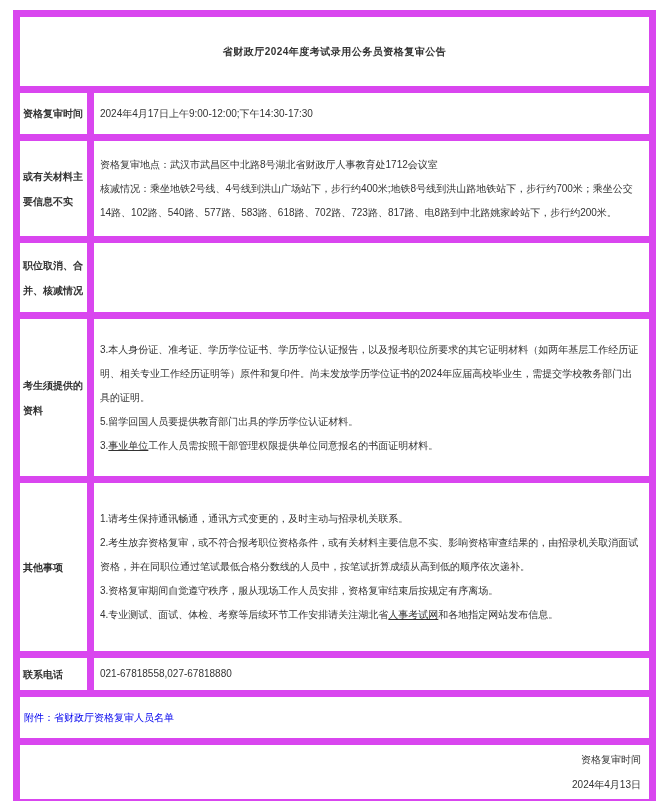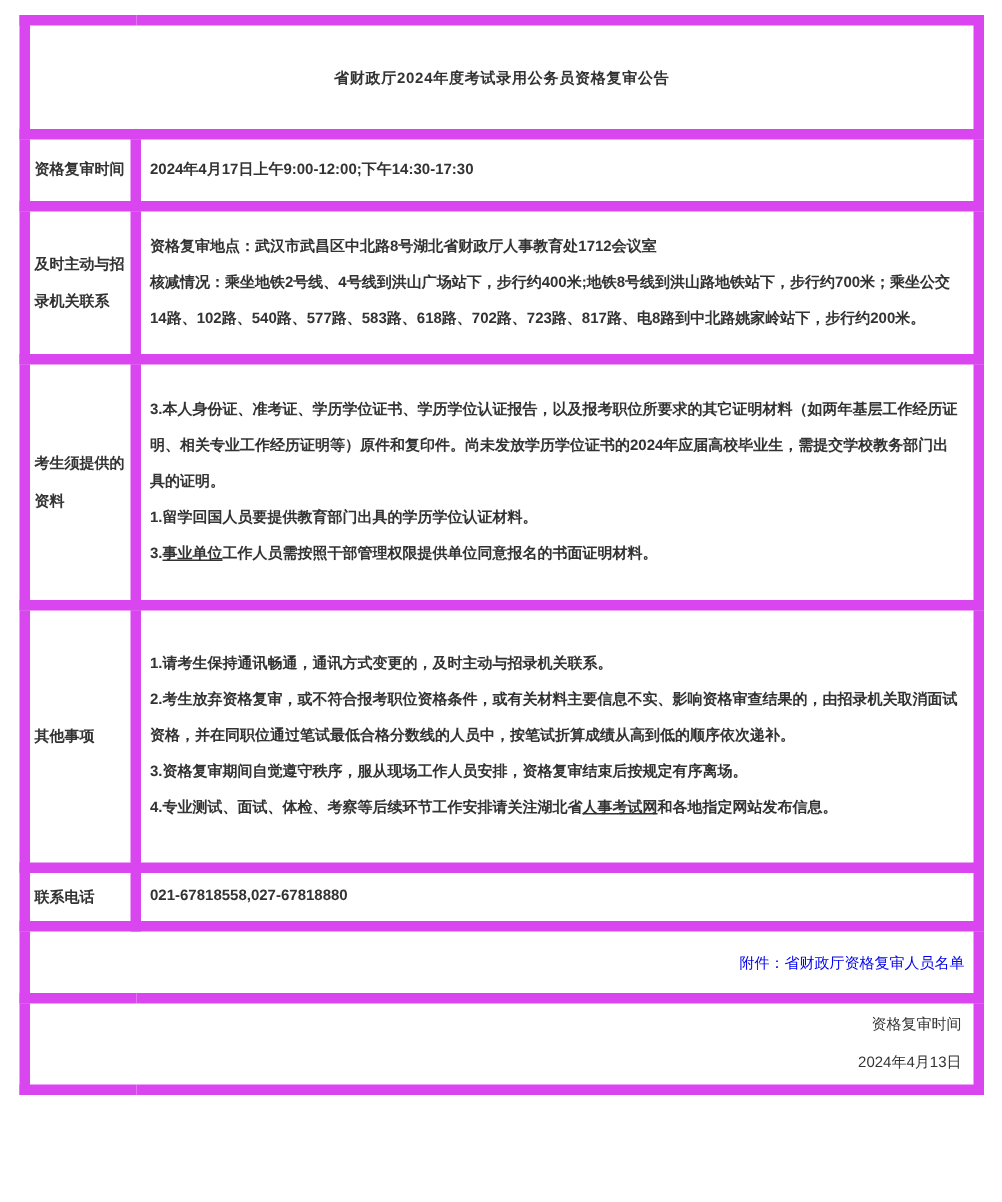--- a/index.html
+++ b/index.html
@@ -36,37 +36,37 @@
     vertical-align: middle;
     line-height: 25px;
     white-space: pre-line;
     padding: 2px 3px;
   }
   .value-cell {
     text-align: left;
     vertical-align: middle;
     line-height: 24px;
     padding: 4px 8px 4px 6px;
-    font-weight: bold;
+    font-weight: normal;
   }
   .para { margin: 0; }
   .u { text-decoration: underline; }
   a.inline-link { color: inherit; text-decoration: underline; cursor: pointer; text-align: center; }
   .r-time   { height: 48px; }
   .r-loc    { height: 102px; }
   .r-pos    { height: 76px; }
   .r-mat    { height: 164px; }
   .r-other  { height: 175px; }
   .r-phone  { height: 33px; }
   .r-att    { height: 48px; }
   .r-foot   { height: 51px; }
   .att-cell {
     vertical-align: middle;
     padding: 2px 6px 2px 4px;
-    text-align: right;
+    text-align: left;
   }
   .att-cell, .att-cell a { color: var(--link-blue, #0000EE); text-decoration: none; }
   .att-cell a { cursor: pointer; }
   .foot-cell {
     vertical-align: middle;
     text-align: right;
     padding: 2px 8px;
     line-height: 25px;
   }
 </style>
@@ -83,34 +83,38 @@
       <tr>
     <td colspan="2" class="title-cell">省财政厅2024年度考试录用公务员资格复审公告</td>
   </tr>
 
   <tr class="r-time">
     <th class="label-cell">资格复审时间</th>
     <td class="value-cell">2024年4月17日上午9:00-12:00;下午14:30-17:30</td>
   </tr>
 
   <tr class="r-loc">
-    <th class="label-cell">及时主动与招录机关联系</th>
+    <th class="label-cell">或有关材料主要信息不实</th>
     <td class="value-cell">
       <p class="para">资格复审地点：武汉市武昌区中北路8号湖北省财政厅人事教育处1712会议室</p>
       <p class="para">核减情况：乘坐地铁2号线、4号线到洪山广场站下，步行约400米;地铁8号线到洪山路地铁站下，步行约700米；乘坐公交14路、102路、540路、577路、583路、618路、702路、723路、817路、电8路到中北路姚家岭站下，步行约200米。</p>
     </td>
   </tr>
 
+  <tr class="r-pos">
+    <th class="label-cell">职位取消、合并、核减情况</th>
+    <td class="value-cell"></td>
+  </tr>
 
   <tr class="r-mat">
     <th class="label-cell">考生须提供的
 资料</th>
     <td class="value-cell">
       <p class="para">3.本人身份证、准考证、学历学位证书、学历学位认证报告，以及报考职位所要求的其它证明材料（如两年基层工作经历证明、相关专业工作经历证明等）原件和复印件。尚未发放学历学位证书的2024年应届高校毕业生，需提交学校教务部门出具的证明。</p>
-      <p class="para">1.留学回国人员要提供教育部门出具的学历学位认证材料。</p>
+      <p class="para">5.留学回国人员要提供教育部门出具的学历学位认证材料。</p>
       <p class="para"><span>3.</span><span class="u">事业单位</span><span>工作人员需按照干部管理权限提供单位同意报名的书面证明材料。</span></p>
     </td>
   </tr>
 
   <tr class="r-other">
     <th class="label-cell">其他事项</th>
     <td class="value-cell">
       <p class="para">1.请考生保持通讯畅通，通讯方式变更的，及时主动与招录机关联系。</p>
       <p class="para">2.考生放弃资格复审，或不符合报考职位资格条件，或有关材料主要信息不实、影响资格审查结果的，由招录机关取消面试资格，并在同职位通过笔试最低合格分数线的人员中，按笔试折算成绩从高到低的顺序依次递补。</p>
       <p class="para">3.资格复审期间自觉遵守秩序，服从现场工作人员安排，资格复审结束后按规定有序离场。</p>

